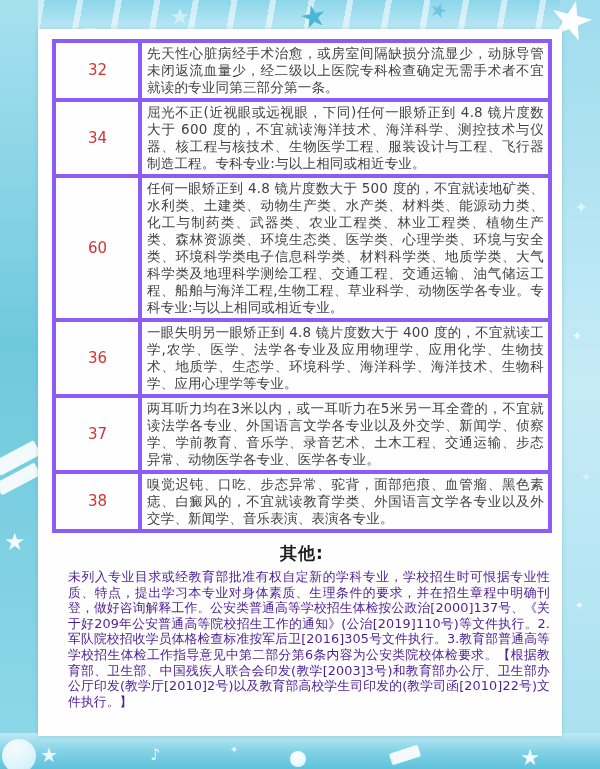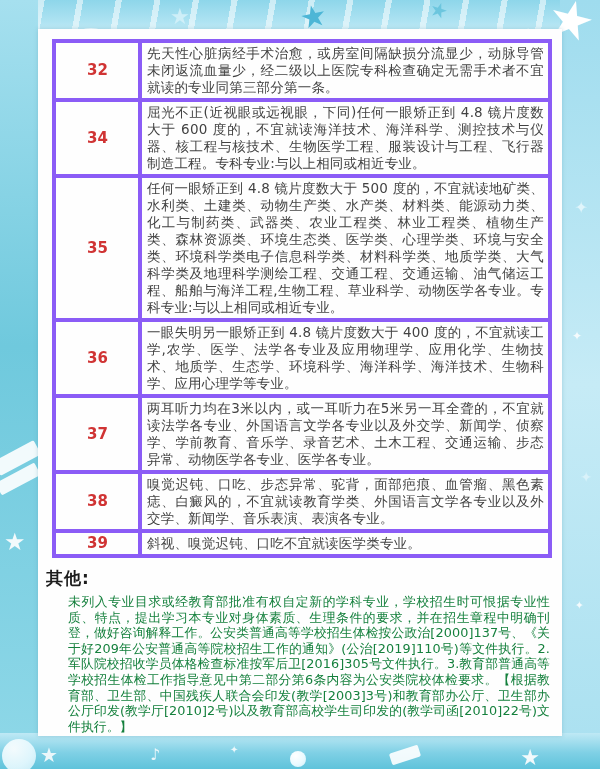--- a/index.html
+++ b/index.html
@@ -35,30 +35,30 @@
 
   
   table.restrict{
     border-collapse:collapse;margin:10px 0 0 14px;width:500px;
     table-layout:fixed;}
   table.restrict td{
     border:4px solid #8b5cf6;vertical-align:middle;
     font-size:13.5px;line-height:17px;color:#424242;
     padding:2px 4px 2px 5px;letter-spacing:.2px;text-align:justify;}
   table.restrict td.num{
-    width:73px;text-align:center;color:#d03434;font-weight:bold;
+    width:73px;text-align:center;color:#d03434;font-weight:normal;
     font-size:15px;letter-spacing:0;}
 
   
   .other{margin:9px 0 0 8px;width:512px;}
   .other h2{
-    margin:0;font-size:17px;color:#1d1d1d;font-weight:bold;letter-spacing:1px;}
+    margin:0;font-size:17px;color:#1d1d1d;font-weight:bold;letter-spacing:1px;text-align:center;}
   .other p{
     margin:4px 0 0 22px;width:482px;font-size:12.8px;line-height:15.6px;
-    color:#15803d;letter-spacing:.1px;text-align:justify;}
+    color:#4c1d95;letter-spacing:.1px;text-align:justify;}
 </style>
 </head>
 <body>
 
 <div class="bg"></div>
 <div class="band-top">
   <div class="stripes"></div>
 </div>
 <div class="band-left"></div>
 <div class="band-right"></div>
@@ -91,39 +91,35 @@
     <tbody>
         <tr>
       <td class="num">32</td>
       <td>先天性心脏病经手术治愈，或房室间隔缺损分流显少，动脉导管未闭返流血量少，经二级以上医院专科检查确定无需手术者不宜就读的专业同第三部分第一条。</td>
     </tr>
     <tr>
       <td class="num">34</td>
       <td>屈光不正(近视眼或远视眼，下同)任何一眼矫正到 4.8 镜片度数大于 600 度的，不宜就读海洋技术、海洋科学、测控技术与仪器、核工程与核技术、生物医学工程、服装设计与工程、飞行器制造工程。专科专业:与以上相同或相近专业。</td>
     </tr>
     <tr>
-      <td class="num">35</td>
+      <td class="num">60</td>
       <td>任何一眼矫正到 4.8 镜片度数大于 500 度的，不宜就读地矿类、水利类、土建类、动物生产类、水产类、材料类、能源动力类、化工与制药类、武器类、农业工程类、林业工程类、植物生产类、森林资源类、环境生态类、医学类、心理学类、环境与安全类、环境科学类电子信息科学类、材料科学类、地质学类、大气科学类及地理科学测绘工程、交通工程、交通运输、油气储运工程、船舶与海洋工程,生物工程、草业科学、动物医学各专业。专科专业:与以上相同或相近专业。</td>
     </tr>
     <tr>
       <td class="num">36</td>
       <td>一眼失明另一眼矫正到 4.8 镜片度数大于 400 度的，不宜就读工学,农学、医学、法学各专业及应用物理学、应用化学、生物技术、地质学、生态学、环境科学、海洋科学、海洋技术、生物科学、应用心理学等专业。</td>
     </tr>
     <tr>
       <td class="num">37</td>
       <td>两耳听力均在3米以内，或一耳听力在5米另一耳全聋的，不宜就读法学各专业、外国语言文学各专业以及外交学、新闻学、侦察学、学前教育、音乐学、录音艺术、土木工程、交通运输、步态异常、动物医学各专业、医学各专业。</td>
     </tr>
     <tr>
       <td class="num">38</td>
       <td>嗅觉迟钝、口吃、步态异常、驼背，面部疤痕、血管瘤、黑色素痣、白癜风的，不宜就读教育学类、外国语言文学各专业以及外交学、新闻学、音乐表演、表演各专业。</td>
     </tr>
-    <tr>
-      <td class="num">39</td>
-      <td>斜视、嗅觉迟钝、口吃不宜就读医学类专业。</td>
-    </tr>
   </tbody>
     </table>
 
   <div class="other">
     <h2>其他:</h2>
     <p>未列入专业目求或经教育部批准有权自定新的学科专业，学校招生时可恨据专业性质、特点，提出学习本专业对身体素质、生理条件的要求，并在招生章程中明确刊登，做好咨询解释工作。公安类普通高等学校招生体检按公政治[2000]137号、《关于好209年公安普通高等院校招生工作的通知》(公治[2019]110号)等文件执行。2.军队院校招收学员体格检查标准按军后卫[2016]305号文件执行。3.教育部普通高等学校招生体检工作指导意见中第二部分第6条内容为公安类院校体检要求。【根据教育部、卫生部、中国残疾人联合会印发(教学[2003]3号)和教育部办公厅、卫生部办公厅印发(教学厅[2010]2号)以及教育部高校学生司印发的(教学司函[2010]22号)文件执行。】</p>
   </div>
 
 </div>
 

